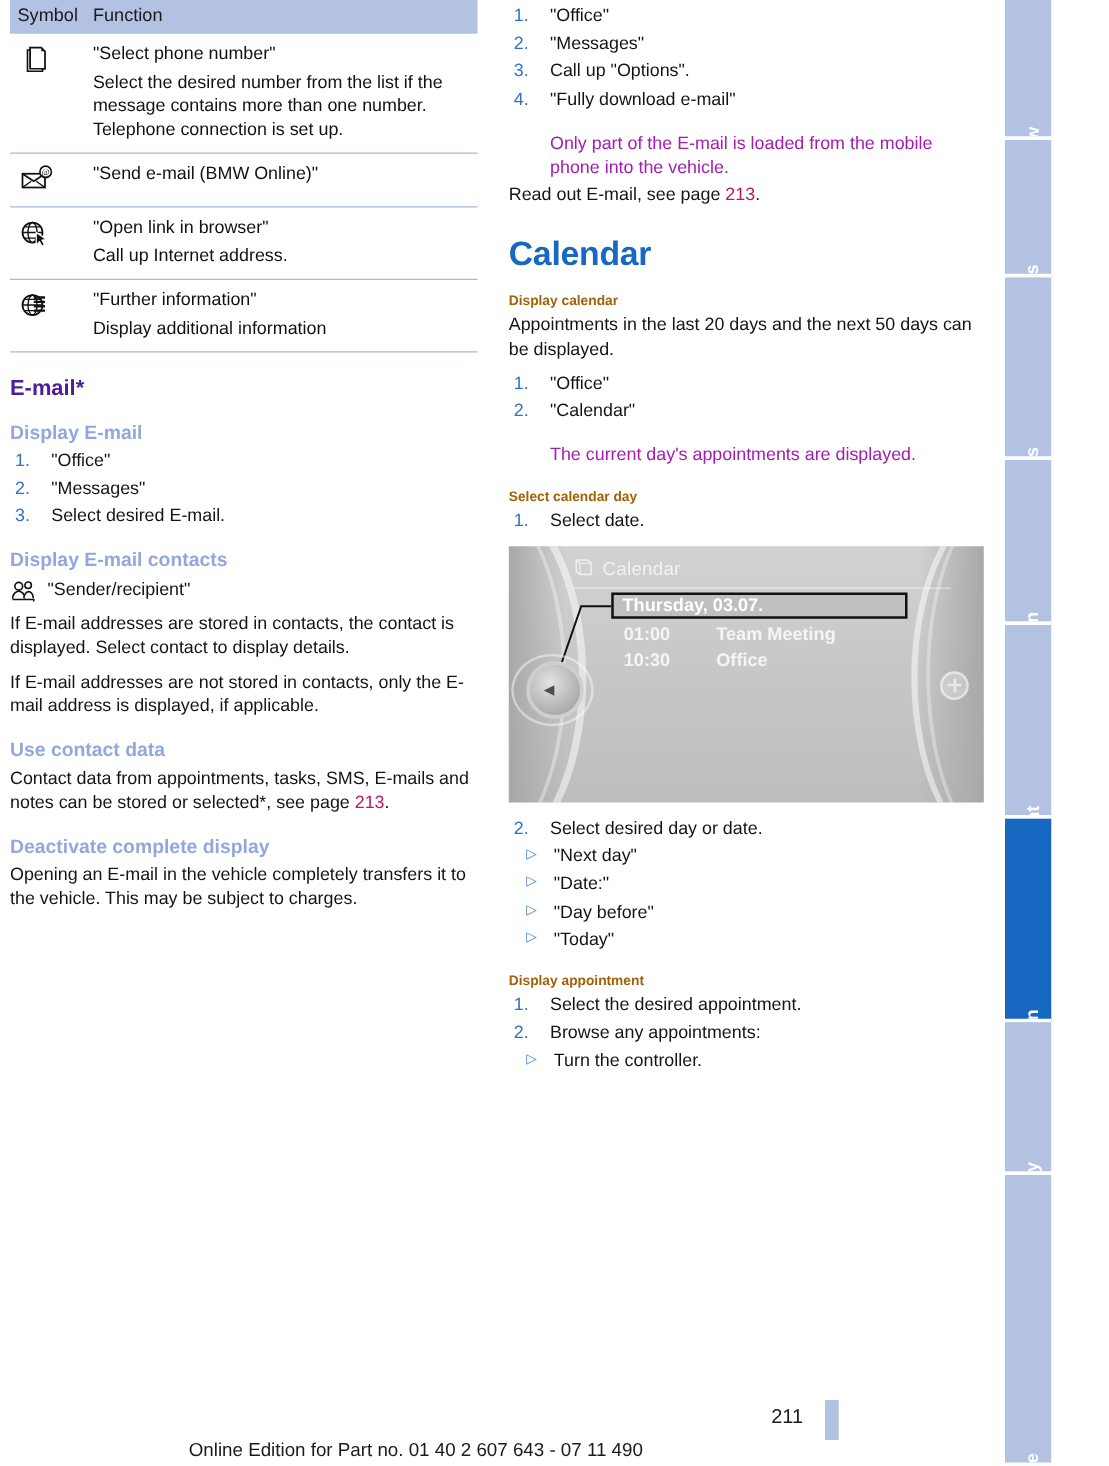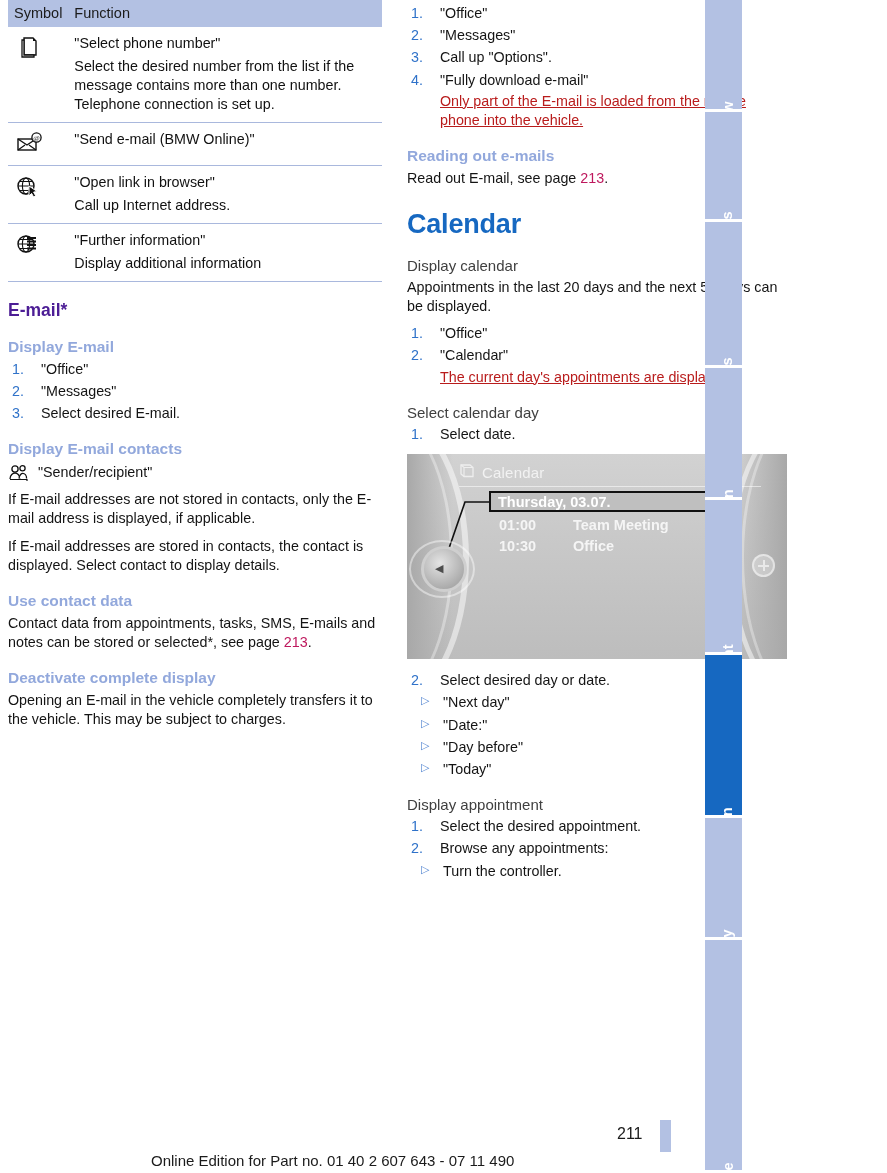--- a/index.html
+++ b/index.html
@@ -5,21 +5,21 @@
   * { box-sizing: border-box; }
   html, body {
     margin: 0; padding: 0;
     width: 887px; height: 1173px;
     background: #ffffff;
     font-family: "Liberation Sans", sans-serif;
     overflow: hidden;
   }
   .page {
     position: relative;
-    width: 742px; height: 1173px;
+    width: 841px; height: 1173px;
     background: #fff;
   }
 
   
   .col {
     position: absolute;
     top: 0;
     width: 380px;
   }
   .col-left  { left: 8px;   }
@@ -69,23 +69,23 @@
     line-height: 1.2;
   }
   h3.sub-light {
     font-size: 15.5px;
     font-weight: bold;
     color: #92a8dc;
     margin: 17px 0 3px 0;
     line-height: 1.2;
   }
   h3.sub-dark {
-    font-size: 15px;
-    font-weight: normal;
-    color: #404040;
+    font-size: 11px;
+    font-weight: bold;
+    color: #a16207;
     margin: 17px 0 3px 0;
     line-height: 1.2;
   }
   p.body {
     font-size: 14.3px;
     line-height: 1.345;
     color: #141414;
     margin: 0 0 8px 0;
   }
   p.body:last-child { margin-bottom: 0; }
@@ -103,23 +103,22 @@
     color: #141414;
   }
   ol.steps > li::before {
     content: counter(st) ".";
     position: absolute; left: 4px; top: 0;
     color: #2f72c9;
     font-size: 14.3px;
   }
   ol.steps > li .sub {
     display: block;
-    margin-top: 2px;
-    color: #b91c1c;
-    text-decoration: underline;
+    margin-top: 16px;
+    color: #a21caf;
   }
   ul.arrows { list-style: none; margin: 2px 0 0 0; padding: 0; }
   ul.arrows > li {
     position: relative;
     padding-left: 36px;
     margin-bottom: 3px;
     font-size: 14.3px;
     line-height: 1.345;
     color: #141414;
   }
@@ -364,43 +363,42 @@
         <svg width="26" height="18" viewBox="0 0 26 18">
           <circle cx="7" cy="5" r="3.1" fill="#fff" stroke="#111" stroke-width="1.3"></circle>
           <circle cx="14.5" cy="4.2" r="2.6" fill="#fff" stroke="#111" stroke-width="1.3"></circle>
           <path d="M2 15 c0 -4 3 -6 5 -6 c2 0 5 2 5 6" fill="#fff" stroke="#111" stroke-width="1.3"></path>
           <path d="M11 14.5 c0.4 -3.6 2.6 -5.2 3.8 -5.2 c1.8 0 3.8 1.8 3.8 5.2" fill="#fff" stroke="#111" stroke-width="1.3"></path>
           <path d="M2 15.5 h17 v1.6" fill="none" stroke="#111" stroke-width="1.2"></path>
         </svg>
       </span>
       <span>"Sender/recipient"</span>
     </div>
+    <p class="body">If E-mail addresses are stored in contacts, the contact is displayed. Select contact to display details.</p>
     <p class="body">If E-mail addresses are not stored in contacts, only the E-mail address is displayed, if applicable.</p>
-    <p class="body">If E-mail addresses are stored in contacts, the contact is displayed. Select contact to display details.</p>
 
     <h3 class="sub-light">Use contact data</h3>
     <p class="body"><span>Contact data from appointments, tasks, SMS, E-mails and notes can be stored or selected*, see page </span><span class="pgref">213</span><span>.</span></p>
 
     <h3 class="sub-light">Deactivate complete display</h3>
     <p class="body">Opening an E-mail in the vehicle completely transfers it to the vehicle. This may be subject to charges.</p>
   </div>
 
   <div class="col col-right">
 
     <ol class="steps" style="margin-top:4px;">
       <li>"Office"</li>
       <li>"Messages"</li>
       <li>Call up "Options".</li>
       <li>
         <span>"Fully download e-mail"</span>
         <span class="sub">Only part of the E-mail is loaded from the mobile phone into the vehicle.</span>
       </li>
     </ol>
 
-    <h3 class="sub-light">Reading out e-mails</h3>
     <p class="body"><span>Read out E-mail, see page </span><span class="pgref">213</span><span>.</span></p>
 
     <h1 class="chapter">Calendar</h1>
 
     <h3 class="sub-dark">Display calendar</h3>
     <p class="body">Appointments in the last 20 days and the next 50 days can be displayed.</p>
     <ol class="steps">
       <li>"Office"</li>
       <li>
         <span>"Calendar"</span>

